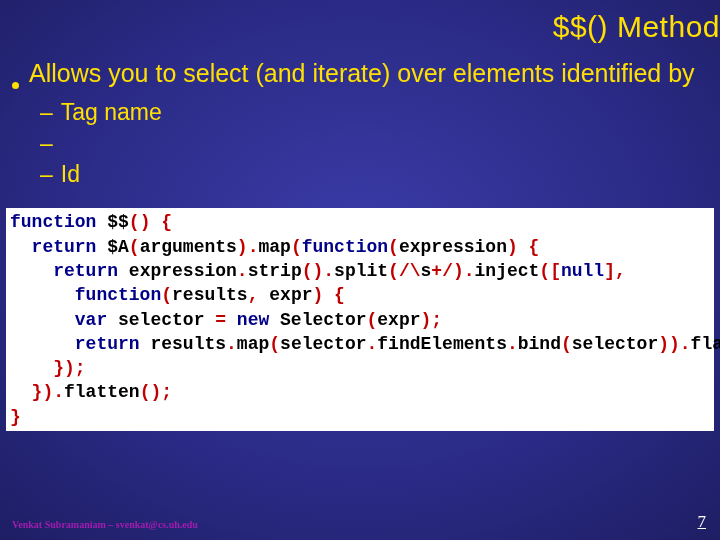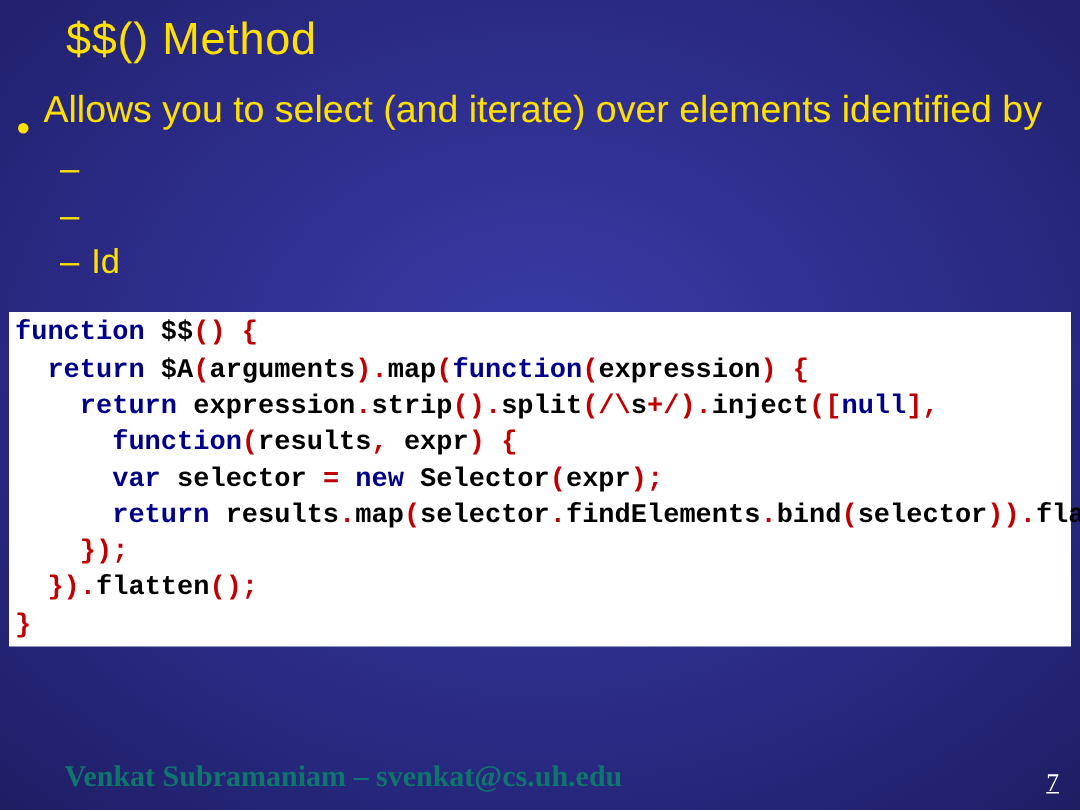--- a/index.html
+++ b/index.html
@@ -4,27 +4,26 @@
 <style>
   * { margin: 0; padding: 0; box-sizing: border-box; }
   html, body { width: 720px; height: 540px; overflow: hidden; }
   body {
     background: radial-gradient(ellipse 900px 700px at 50% 45%, #3b3ba8 0%, #2a2a85 35%, #15154d 75%, #0a0a2e 100%);
     font-family: Verdana, Geneva, sans-serif;
     color: #ffe000;
     position: relative;
   }
   .title {
-    text-align: left;
+    text-align: right;
     font-size: 30px;
     font-weight: 400;
     padding-top: 10px;
     padding-bottom: 14px;
     letter-spacing: 0.5px;
-    margin-left: 44px;
   }
   .bullet-main {
     font-size: 25px;
     line-height: 1.25;
     padding-left: 12px;
     padding-right: 20px;
     display: flex;
     align-items: flex-end;
   }
   .bullet-main .dot {
@@ -57,24 +56,23 @@
     color: #000;
     white-space: pre;
   }
   .kw { color: #000088; font-weight: bold; }
   .punc { color: #c00000; font-weight: bold; }
   .footer {
     position: absolute;
     bottom: 10px;
     left: 12px;
     font-family: "Times New Roman", Times, serif;
-    font-size: 20px;
+    font-size: 10px;
     font-weight: bold;
-    color: #0f766e;
-    margin-left: 31px;
+    color: #a21caf;
   }
   .pagenum {
     position: absolute;
     bottom: 8px;
     right: 14px;
     font-family: "Times New Roman", Times, serif;
     font-size: 17px;
     color: #fff;
     text-decoration: underline;
   }
@@ -85,20 +83,21 @@
 <div class="title">$$() Method</div>
 
 <div class="bullet-main">
   <span class="dot"></span>
   <span class="text">Allows you to select (and iterate) over elements identified by</span>
 </div>
 
 <div class="sub-list">
   <div class="sub-item">
     <span class="dash">–</span>
+    <span>Tag name</span>
   </div>
   <div class="sub-item">
     <span class="dash">–</span>
   </div>
   <div class="sub-item">
     <span class="dash">–</span>
     <span>Id</span>
   </div>
 </div>
 

